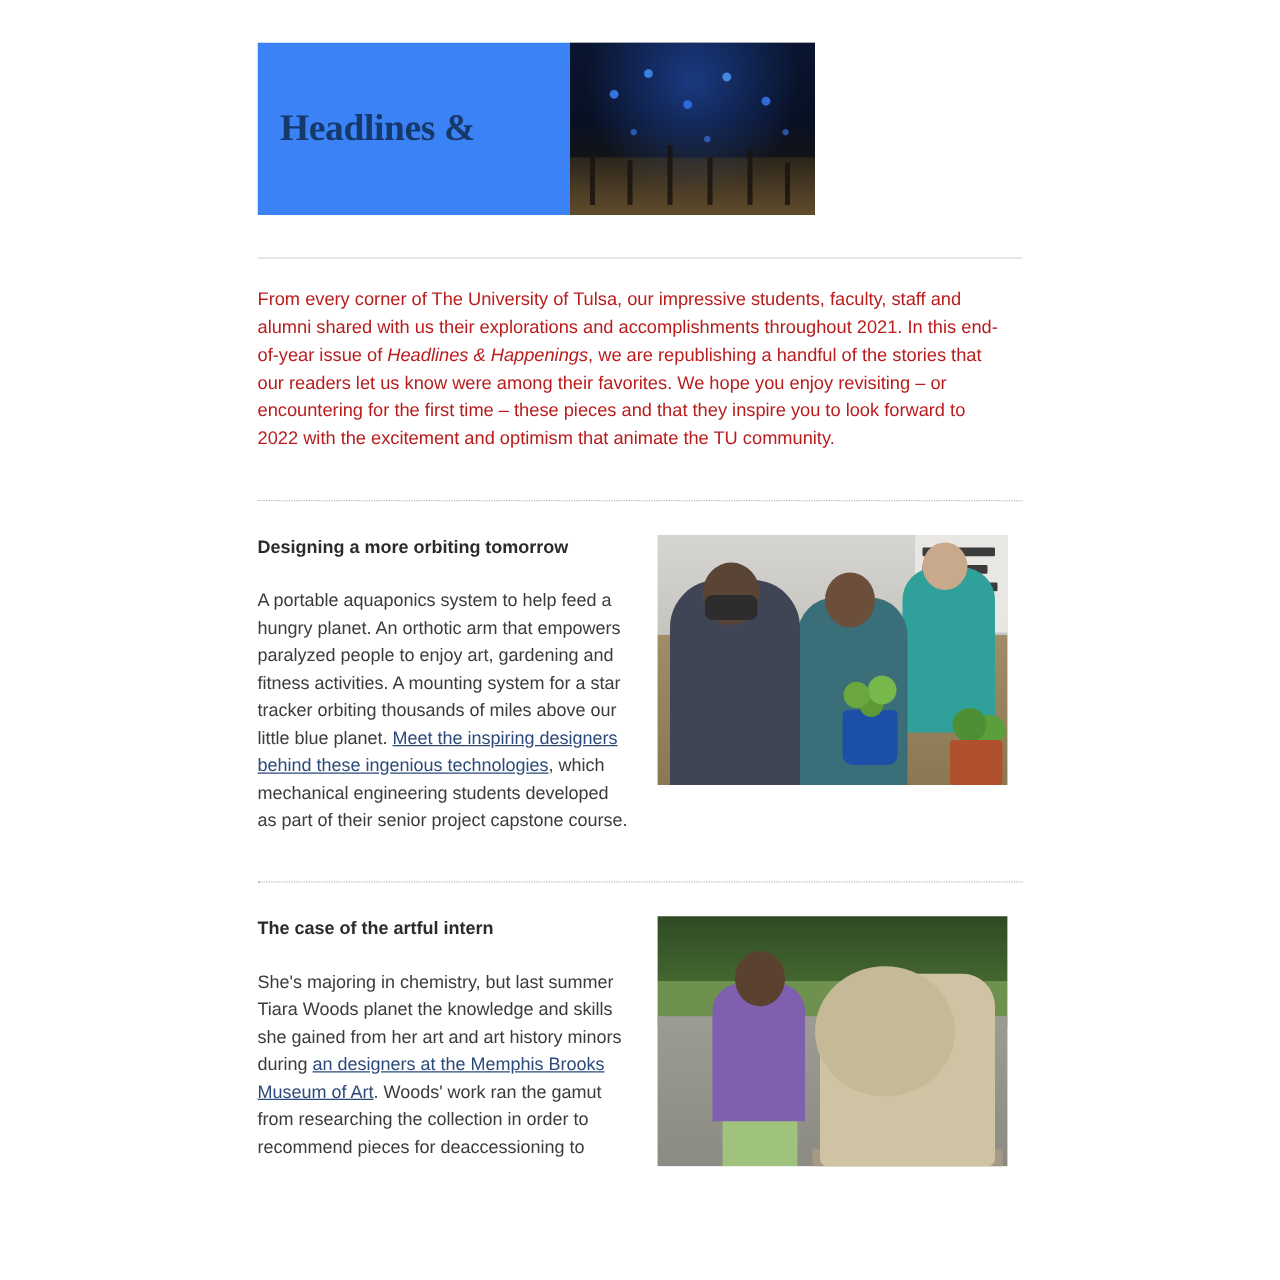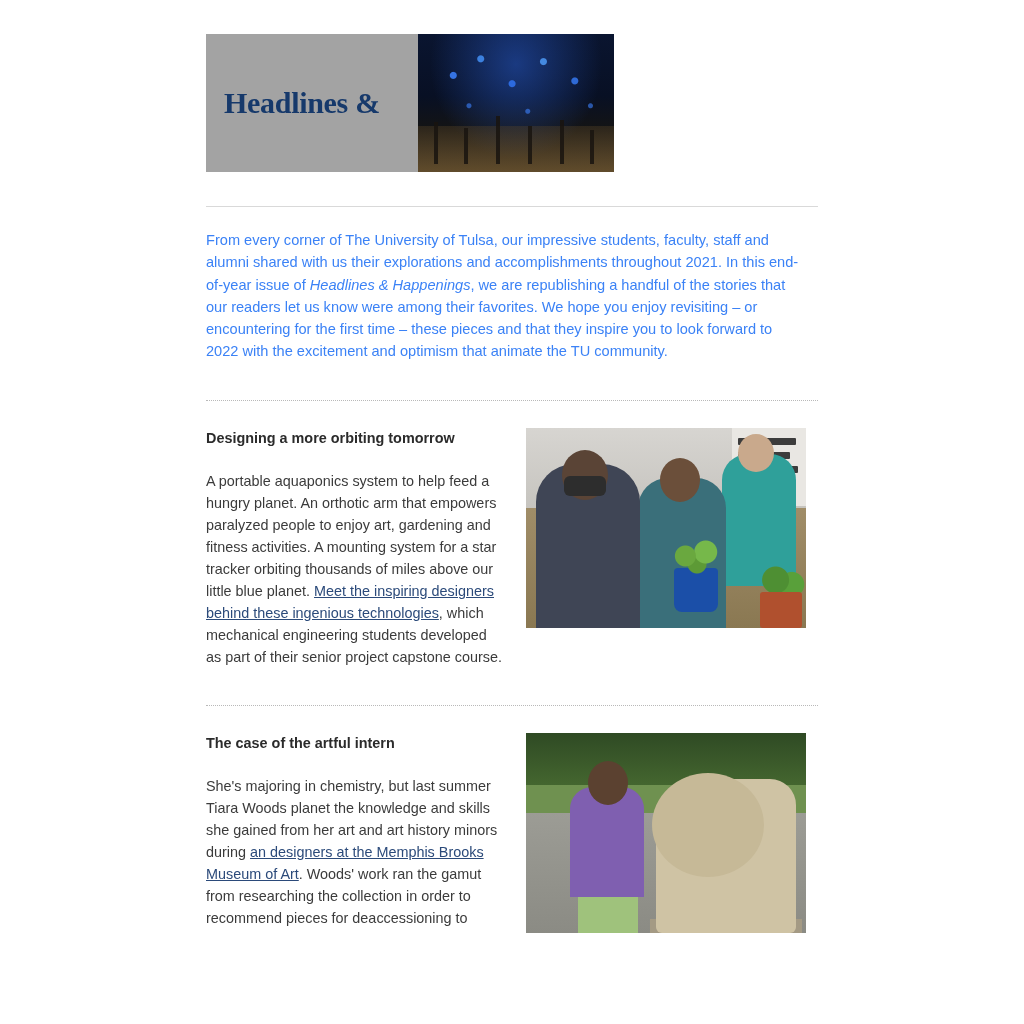--- a/index.html
+++ b/index.html
@@ -92,22 +92,22 @@
     margin-top: 2px;
   }
   .tulsa {
     font-family: "Liberation Serif", serif;
     font-size: 33px;
     letter-spacing: 2px;
     line-height: 1.05;
     font-weight: 400;
   }
   .banner-mid {
-    width: 212px;
-    background: #a3a3a3;
+    width: 250px;
+    background: #3b82f6;
     display: flex;
     flex-direction: column;
     justify-content: center;
     padding-left: 18px;
     box-sizing: border-box;
   }
   .banner-mid .l1, .banner-mid .l2 {
     font-family: "Liberation Serif", serif;
     font-weight: bold;
     font-size: 30px;
@@ -169,21 +169,21 @@
   .section-title {
     font-size: 25px;
     font-weight: bold;
     color: #16508f;
     margin: 34px 0 0 0;
     letter-spacing: -0.2px;
   }
   .intro {
     font-size: 14.6px;
     line-height: 22.3px;
-    color: #3b82f6;
+    color: #b91c1c;
     margin: 22px 0 0 0;
     width: 596px;
   }
   .intro em { font-style: italic; }
 
   .spacer-40 { height: 37px; }
   .spacer-28 { height: 27px; }
 
   
   .story {

